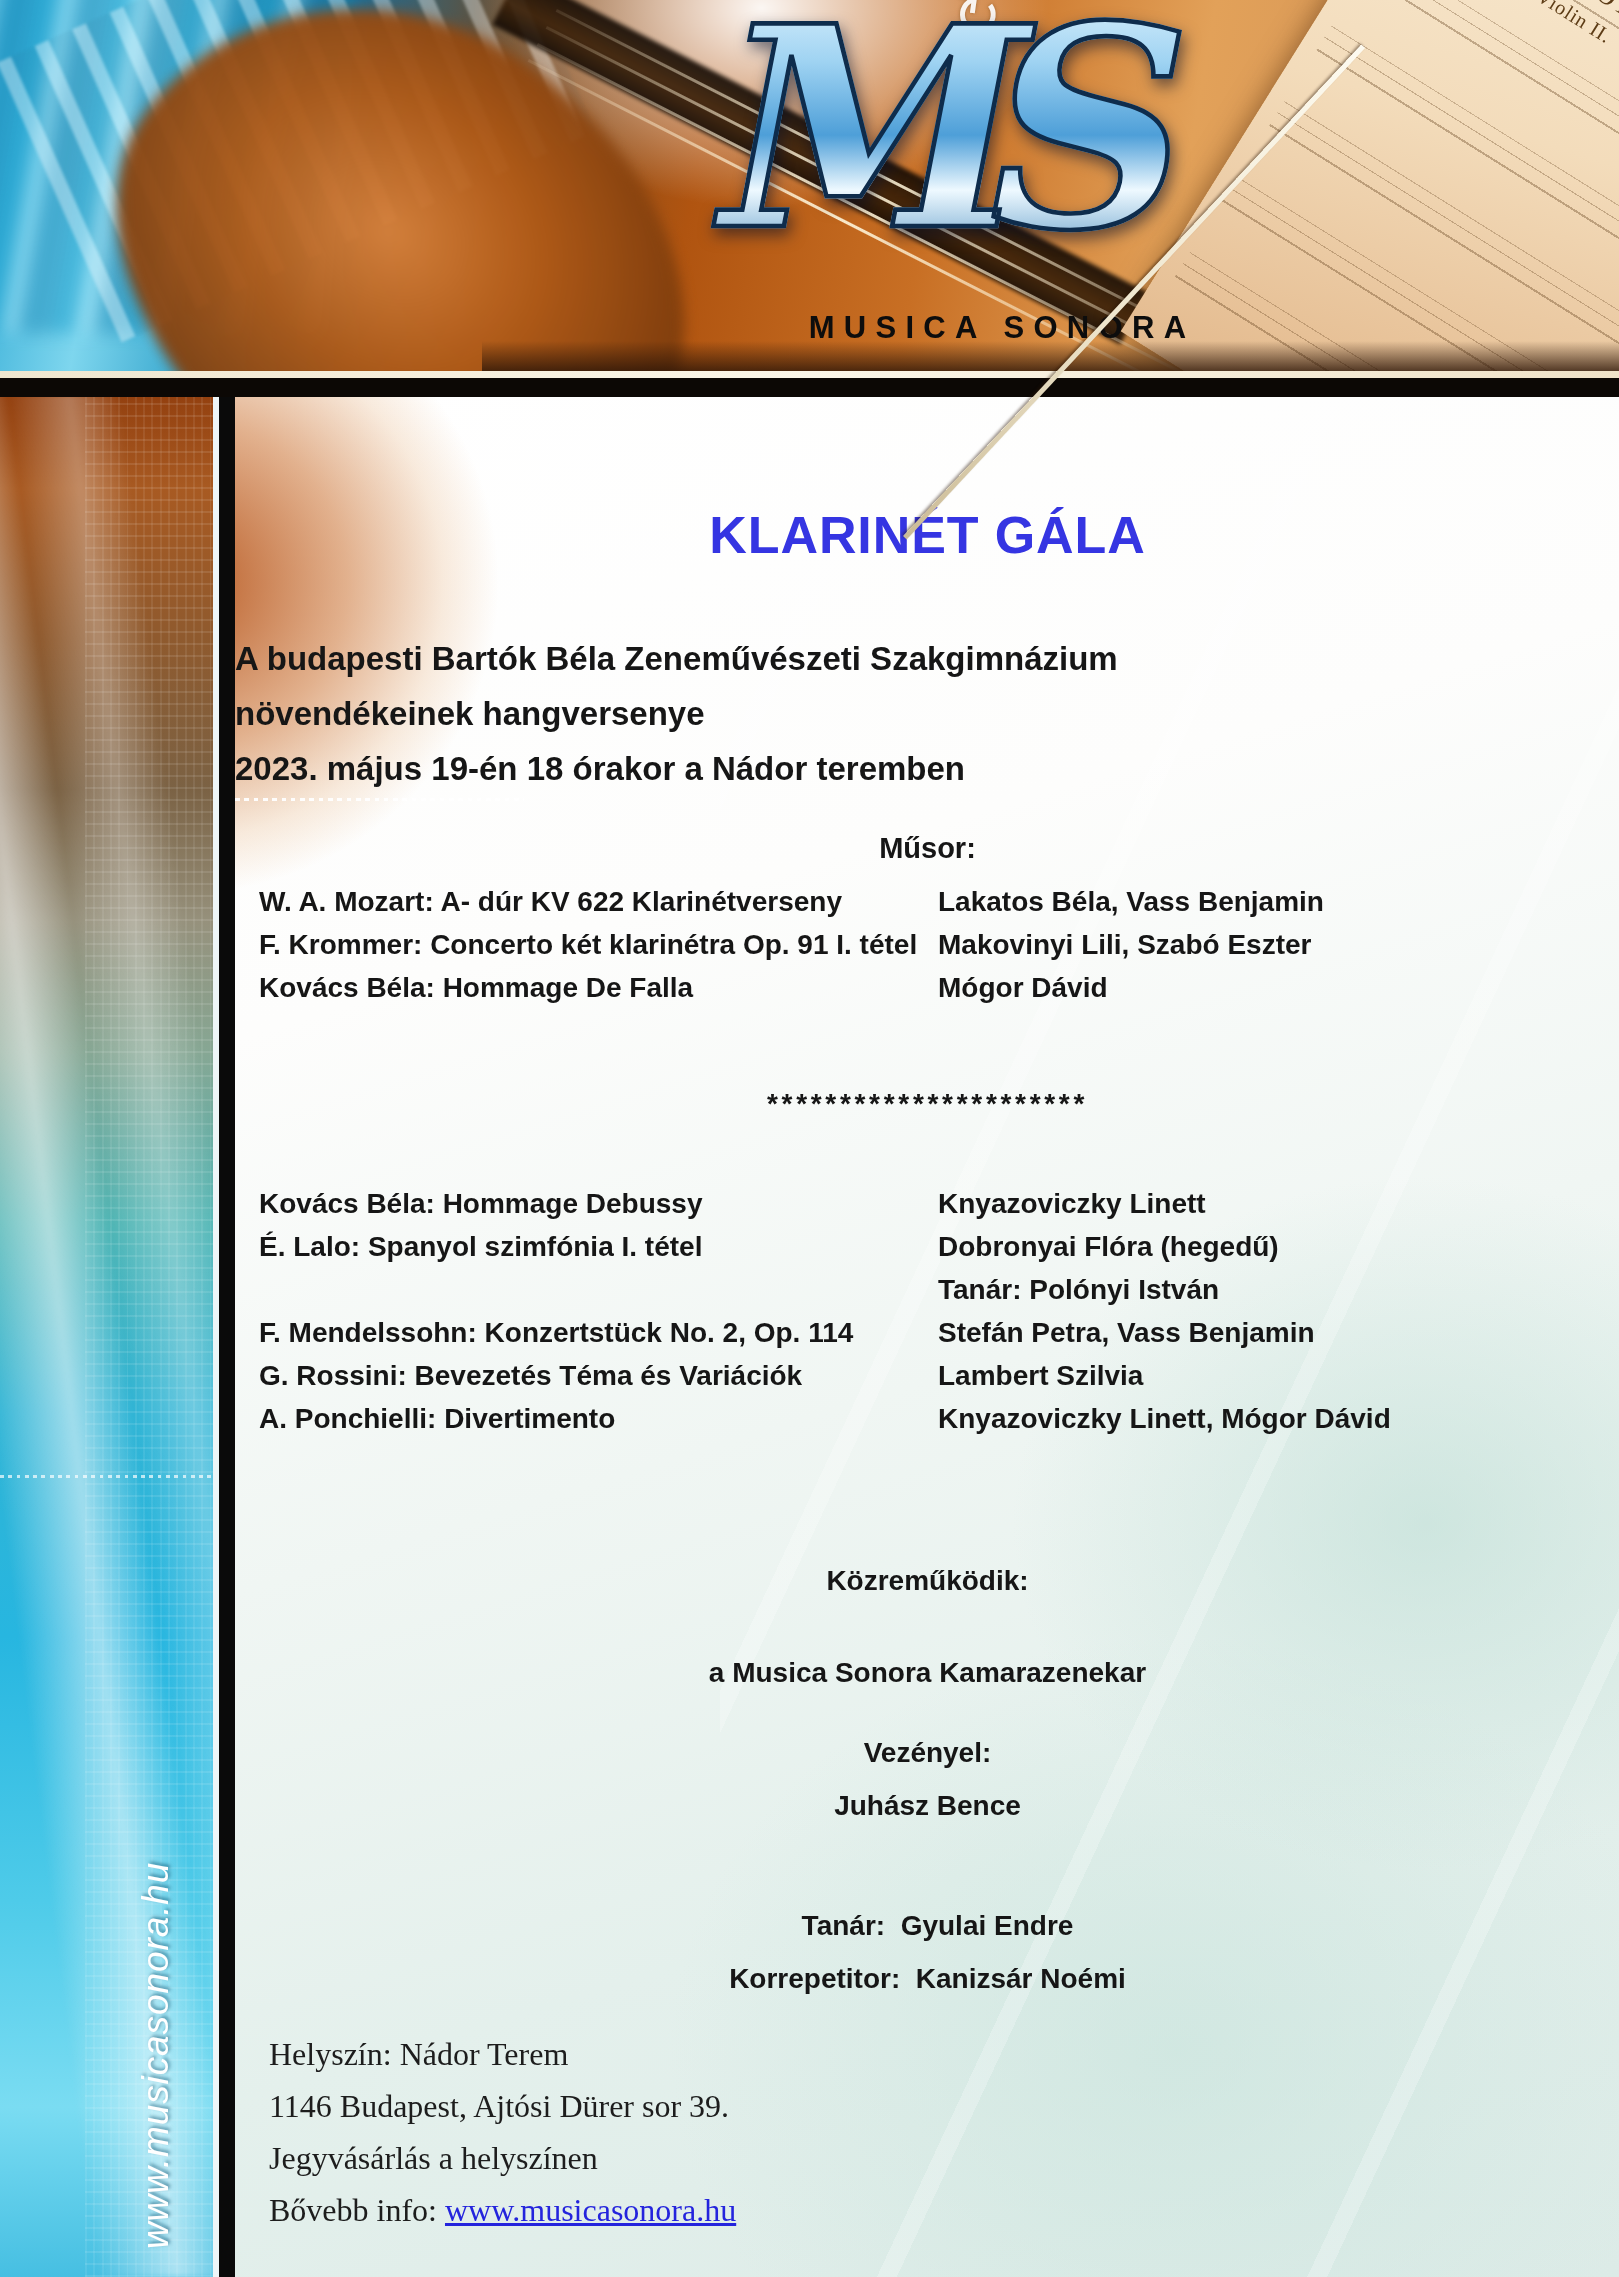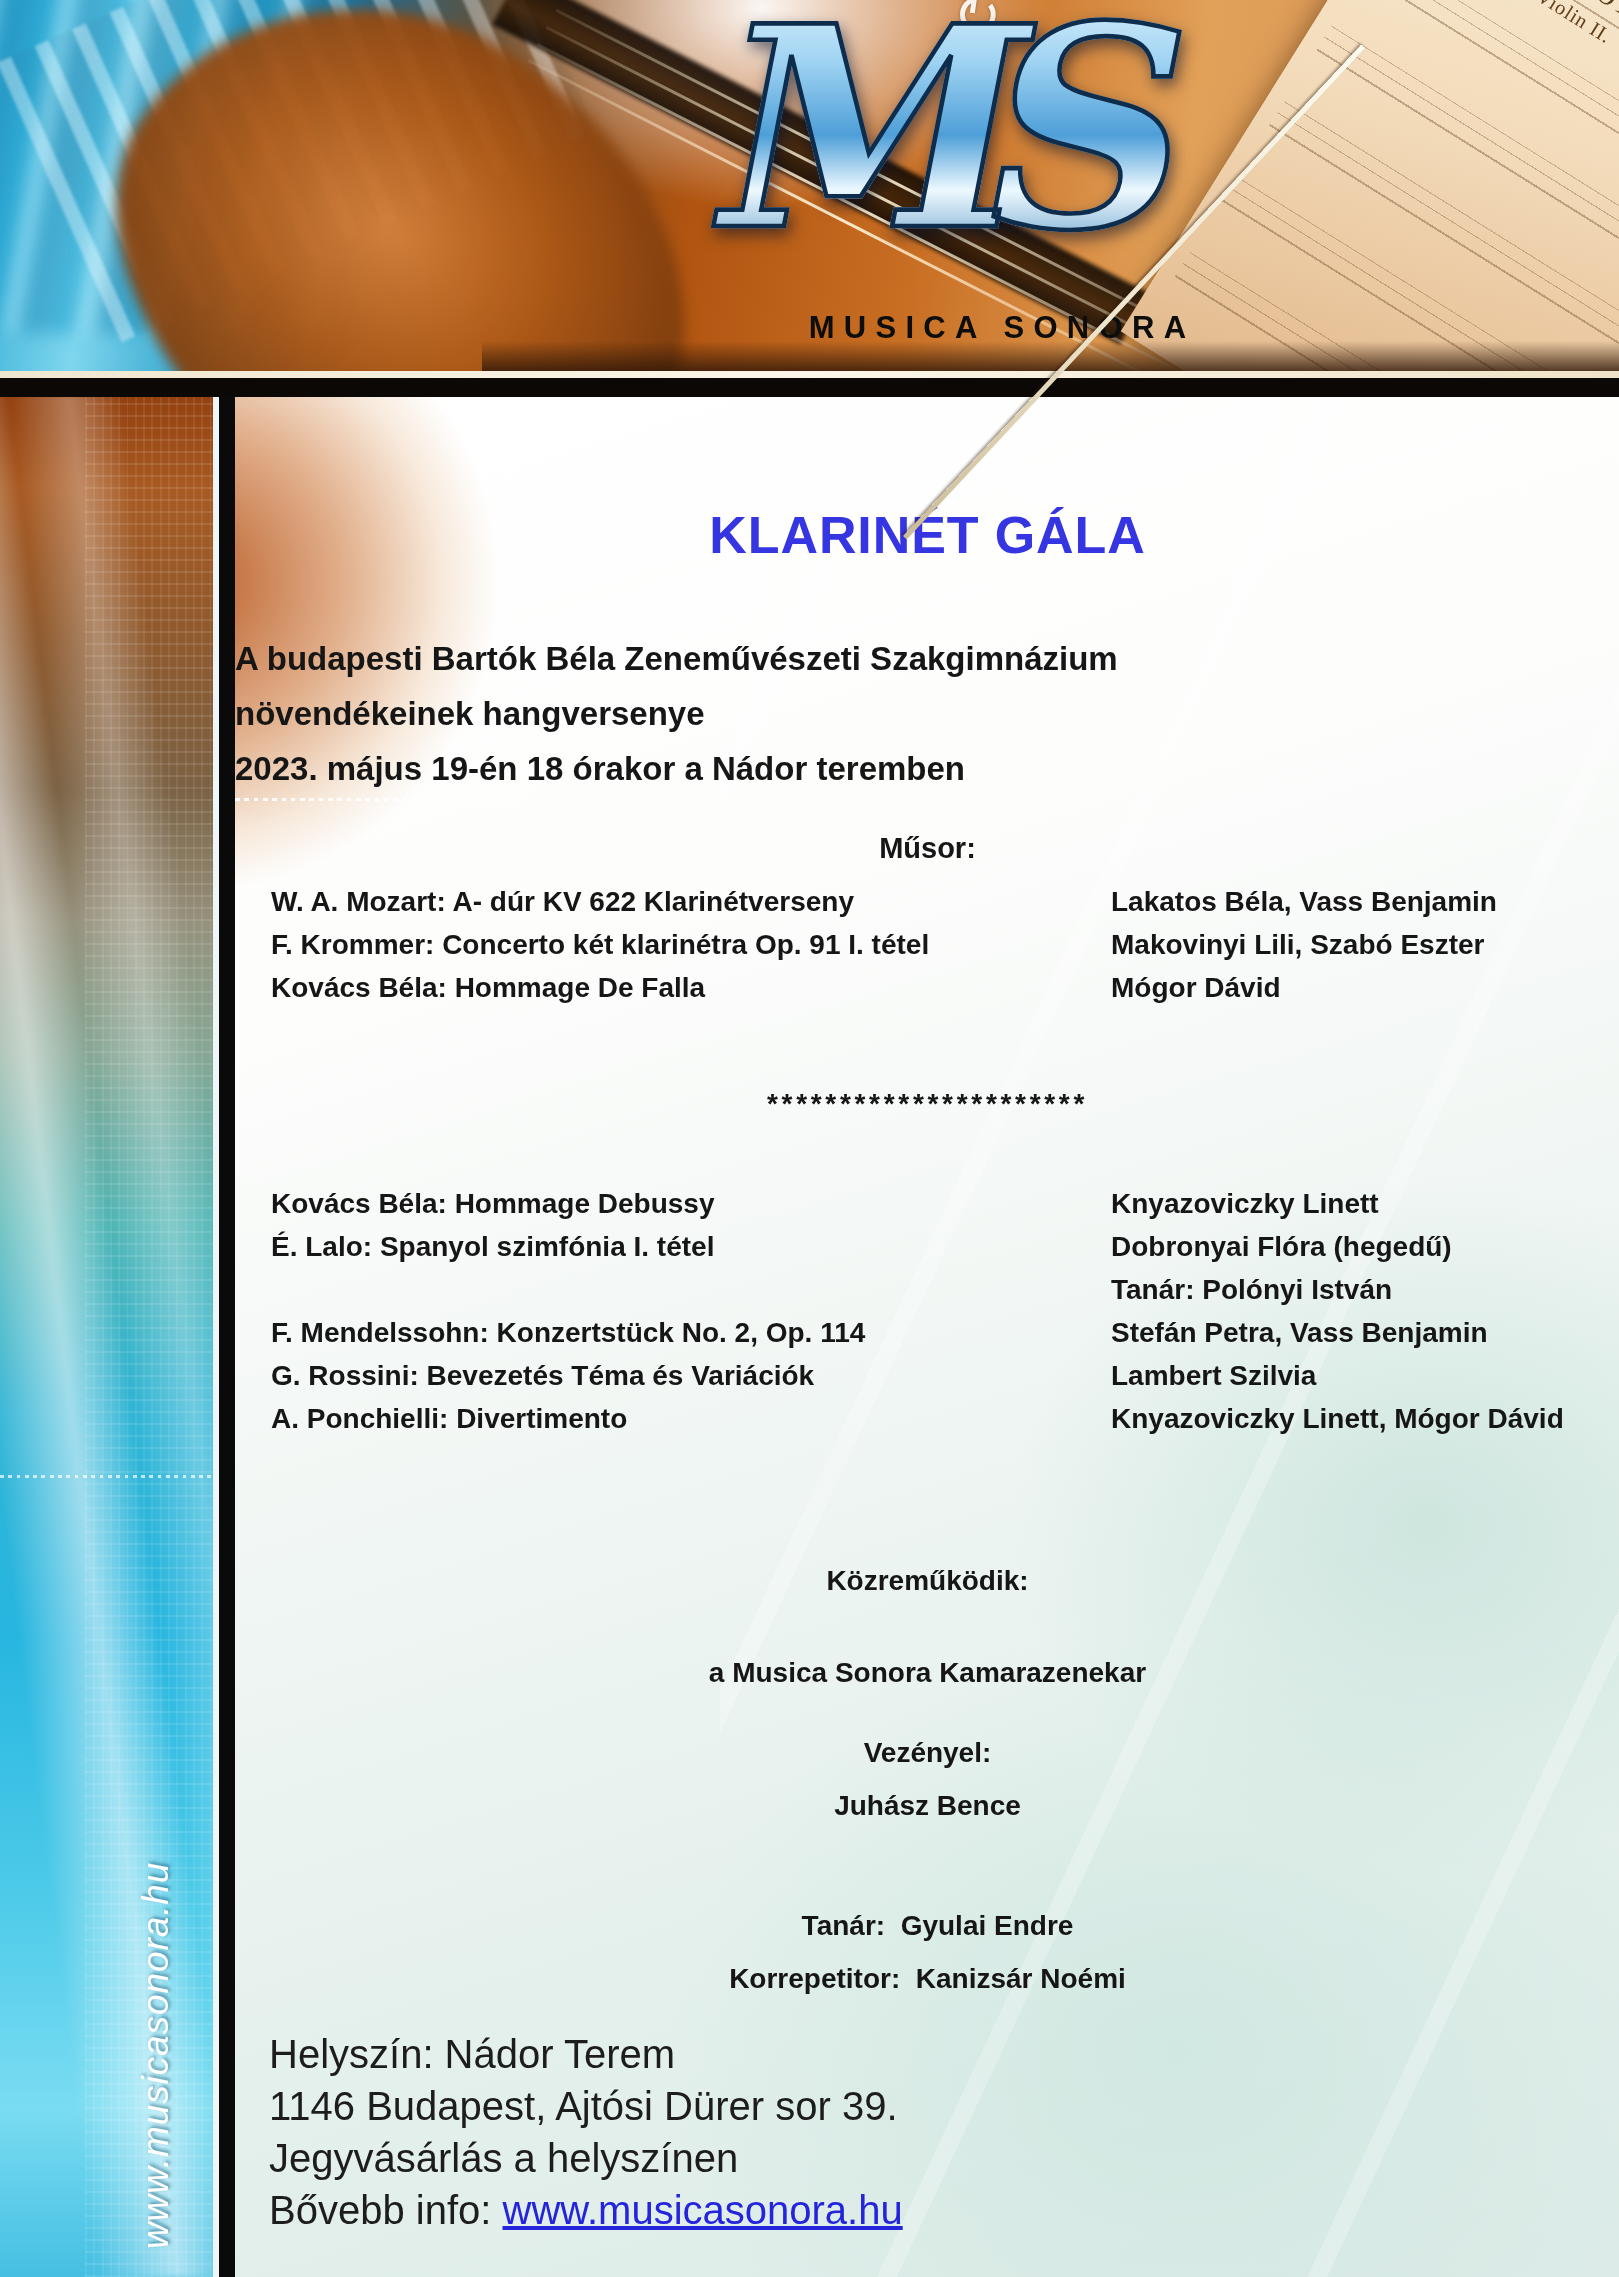--- a/index.html
+++ b/index.html
@@ -135,30 +135,30 @@
     font-size:52px; font-weight:bold; color:#3535e2; letter-spacing:0.9px;
   }
   .subtitle { position:absolute; left:0; top:237px; width:100%; 
     font-size:33px; font-weight:bold; line-height:55px; }
   .musor { position:absolute; left:0; top:438px; width:100%; text-align:center;
     font-size:29px; font-weight:bold; }
   .pblock { position:absolute; left:0; width:100%; font-size:28px; font-weight:bold; line-height:43px; }
   .pblock1 { top:486px; }
   .pblock2 { top:788px; }
   .prow { display:flex; }
-  .pcell-l { width:876px; padding-left:36px; box-sizing:border-box; white-space:nowrap; }
+  .pcell-l { width:703px; padding-left:24px; box-sizing:border-box; white-space:nowrap; }
   .pcell-r { flex:1; white-space:nowrap; }
   .stars { position:absolute; left:0; top:694px; width:100%; text-align:center;
     font-size:28px; font-weight:bold; letter-spacing:3.7px; }
   .cline { position:absolute; left:0; width:100%; text-align:center; font-size:28px; font-weight:bold; white-space:pre-wrap; }
   .c1 { top:1171px; } .c2 { top:1263px; }
   .c3 { top:1343px; } .c4 { top:1396px; }
   .c5 { top:1516px;padding-left:10px; } .c6 { top:1569px; }
   .footer { position:absolute; left:34px; top:1634px; width:1206px;
-    font-family:Liberation Sans, sans-serif; font-size:40px; line-height:52px; color:#1d1d1d; }
+    font-family:Liberation Serif, serif; font-size:32px; line-height:52px; color:#1d1d1d; }
   .footer-link { color:#2424dd; text-decoration:underline; }
 </style>
 </head>
 <body>
 
 <div class="poster">
 
   <div class="header">
     <div class="cyan-streaks"></div>
     <div class="piano-pattern"></div>

